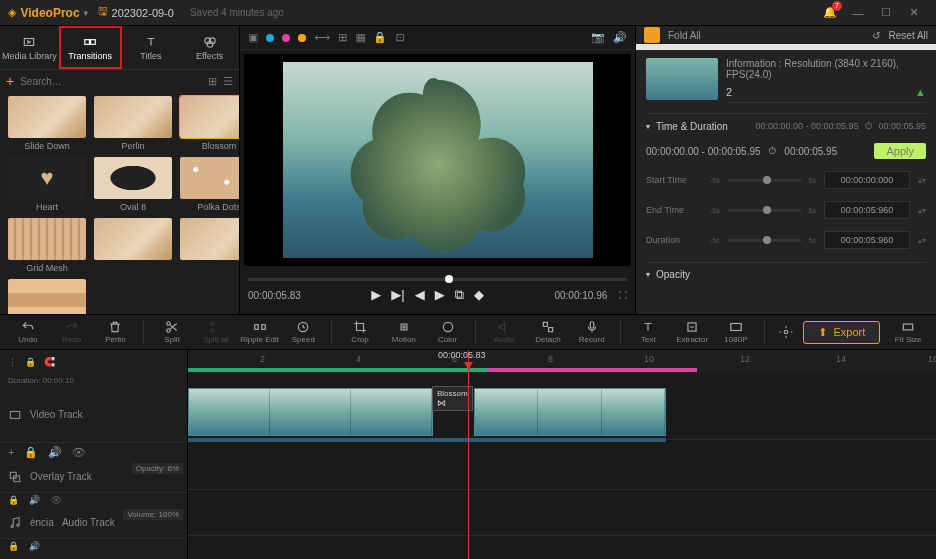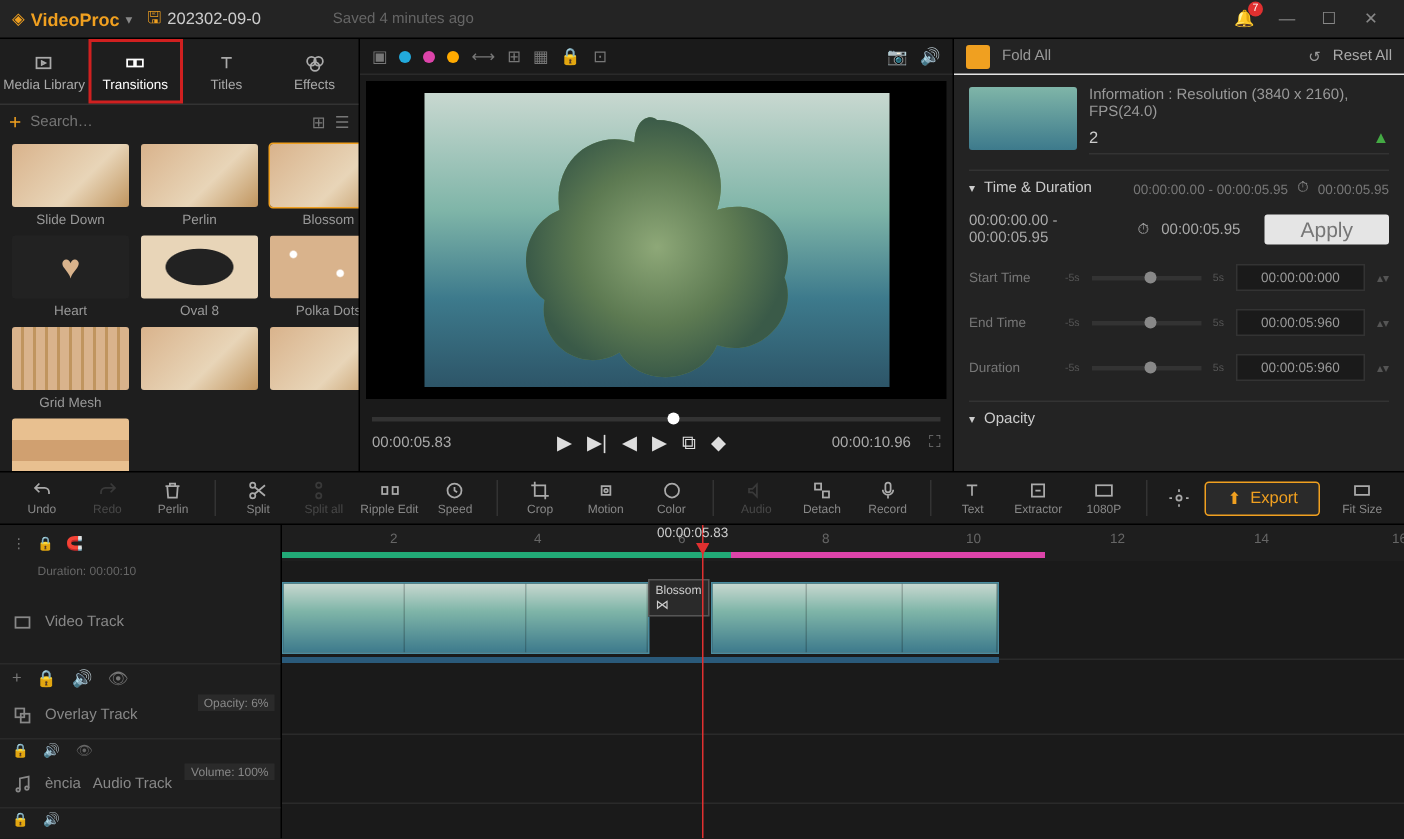--- a/index.html
+++ b/index.html
@@ -1,21 +1,21 @@
 <!DOCTYPE html>
 <html><head>
 <meta charset="utf-8">
 <style>
 * { margin: 0; padding: 0; box-sizing: border-box; font-family: -apple-system, "Segoe UI", Arial, sans-serif; }
 body { background: #1a1a1a; color: #aaa; font-size: 11px; width: 936px; height: 559px; overflow: hidden; position: relative; }
 .titlebar { height: 26px; background: #242424; display: flex; align-items: center; padding: 0 8px; border-bottom: 1px solid #000; }
 .logo { color: #f0a020; font-weight: 600; font-size: 12px; margin-right: 4px; }
 .chev { color: #888; margin-right: 10px; font-size: 9px; }
 .proj { color: #ccc; margin-right: 16px; font-size: 11px; }
-.saved { color: #666; font-size: 10px; margin-left: 32px; }
+.saved { color: #666; font-size: 10px; }
 .titlebar .spacer { flex: 1; }
 .win-btn { width: 28px; height: 20px; display: flex; align-items: center; justify-content: center; color: #888; cursor: pointer; }
 .bell { position: relative; color: #f0a020; }
 .badge { position: absolute; top: -2px; right: 2px; background: #e03030; color: #fff; border-radius: 50%; width: 10px; height: 10px; font-size: 7px; display: flex; align-items: center; justify-content: center; }
 .row1 { display: flex; height: 288px; background: #1e1e1e; }
 .lib { width: 240px; background: #1e1e1e; display: flex; flex-direction: column; border-right: 1px solid #000; }
 .lib-tabs { display: flex; height: 44px; border-bottom: 1px solid #333; }
 .lib-tab { flex: 1; display: flex; flex-direction: column; align-items: center; justify-content: center; gap: 2px; color: #aaa; font-size: 9px; cursor: pointer; }
 .lib-tab.active { color: #fff; }
 .red-box { border: 2px solid #d02020; }
@@ -35,36 +35,36 @@
 .video-img { width: 310px; height: 196px; background: linear-gradient(180deg, #c8d8d0 0%, #7fb5a8 40%, #3d7a8c 70%, #2d5568 100%); position: relative; overflow: hidden; }
 .blossom-overlay { position: absolute; left: 50%; top: 50%; transform: translate(-50%, -50%); width: 200px; height: 200px; }
 .prev-ctrl { height: 44px; display: flex; flex-direction: column; padding: 4px 8px; }
 .scrub { height: 3px; background: #333; position: relative; margin: 4px 0 6px; }
 .scrub-knob { position: absolute; left: 52%; top: -3px; width: 8px; height: 8px; background: #fff; border-radius: 50%; }
 .ctrl-row { display: flex; align-items: center; gap: 6px; }
 .tc { font-size: 10px; color: #aaa; }
 .ctrl-btns { flex: 1; display: flex; justify-content: center; gap: 10px; color: #ddd; }
 .ctrl-btns span { cursor: pointer; font-size: 13px; }
 .props { width: 300px; background: #232323; display: flex; flex-direction: column; }
-.props-top { height: 24px; display: flex; align-items: center; padding: 0 8px; gap: 8px; border-bottom: 1px solid #e5e5e5; font-size: 10px; }
+.props-top { height: 24px; display: flex; align-items: center; padding: 0 8px; gap: 8px; border-bottom: 6px solid #e5e5e5; font-size: 10px; }
 .props-top .icon { width: 16px; height: 16px; background: #f0a020; border-radius: 2px; }
 .props-top .spacer { flex: 1; }
 .props-body { padding: 8px 10px; display: flex; flex-direction: column; gap: 6px; }
 .info-row { display: flex; gap: 8px; align-items: flex-start; }
 .info-thumb { width: 72px; height: 42px; background: linear-gradient(180deg, #7fb5a8 0%, #3d7a8c 100%); border-radius: 2px; }
 .info-txt { font-size: 10px; color: #999; }
 .section-head { display: flex; align-items: center; gap: 6px; font-size: 10px; color: #ccc; padding: 6px 0 2px; border-top: 1px solid #333; margin-top: 4px; }
 .section-head .caret { font-size: 8px; }
 .section-head .times { font-size: 9px; color: #777; }
 .prop-line { display: flex; align-items: center; gap: 8px; font-size: 10px; color: #aaa; margin: 3px 0; }
 .prop-label { width: 56px; color: #777; font-size: 9px; }
 .slider { flex: 1; height: 3px; background: #333; position: relative; }
 .slider .knob { position: absolute; top: -3px; width: 8px; height: 8px; background: #888; border-radius: 50%; }
 .val-box { width: 86px; height: 18px; background: #1a1a1a; border: 1px solid #333; display: flex; align-items: center; justify-content: center; font-size: 9px; color: #999; }
-.apply-btn { background: #e5e5e5; color: #777; padding: 2px 24px; font-size: 14px; border-radius: 2px; cursor: pointer; }
+.apply-btn { background: #bef264; color: #777; padding: 2px 12px; font-size: 11px; border-radius: 2px; cursor: pointer; }
 .tool-row { height: 36px; background: #1c1c1c; display: flex; align-items: center; padding: 0 8px; gap: 4px; border-top: 1px solid #000; border-bottom: 1px solid #000; }
 .tool { display: flex; flex-direction: column; align-items: center; gap: 1px; color: #888; font-size: 8px; width: 42px; cursor: pointer; }
 .tool svg { width: 14px; height: 14px; }
 .tool.disabled { opacity: 0.4; }
 .export-btn { background: #2a2a2a; border: 1px solid #f0a020; color: #f0a020; padding: 4px 14px; border-radius: 3px; display: flex; align-items: center; gap: 6px; cursor: pointer; font-size: 11px; }
 .timeline { flex: 1; background: #1a1a1a; display: flex; }
 .tl-left { width: 188px; background: #1e1e1e; border-right: 1px solid #000; }
 .tl-head { height: 24px; display: flex; align-items: center; padding: 0 8px; gap: 8px; color: #777; font-size: 9px; }
 .tl-track-hdr { height: 56px; display: flex; align-items: center; padding: 0 8px; gap: 8px; color: #888; font-size: 10px; border-bottom: 1px solid #2a2a2a; }
 .tl-track-hdr.small { height: 32px; }
@@ -442,21 +442,21 @@
     </div>
 </div>
 
 <div class="timeline" style="height:209px;">
   <div class="tl-left">
     <div class="tl-head">
       <span>⋮</span>
       <span>🔒</span>
       <span>🧲</span>
     </div>
-    <div style="padding:2px 8px;font-size:8px;color:#666;margin-left:17px;"><span>Duration:</span> <span>00:00:10</span></div>
+    <div style="padding:2px 8px;font-size:8px;color:#666;"><span>Duration:</span> <span>00:00:10</span></div>
     <div class="tl-track-hdr">
       <svg viewBox="0 0 24 24" stroke="#888" fill="none" stroke-width="2">
           <rect x="4" y="6" width="16" height="12"></rect>
         </svg>
       <span>Video Track</span>
     </div>
     <div style="height:18px;display:flex;align-items:center;padding:0 8px;gap:10px;color:#777;">
       <span class="plus-y">+</span>
       <span>🔒</span>
       <span>🔊</span>

